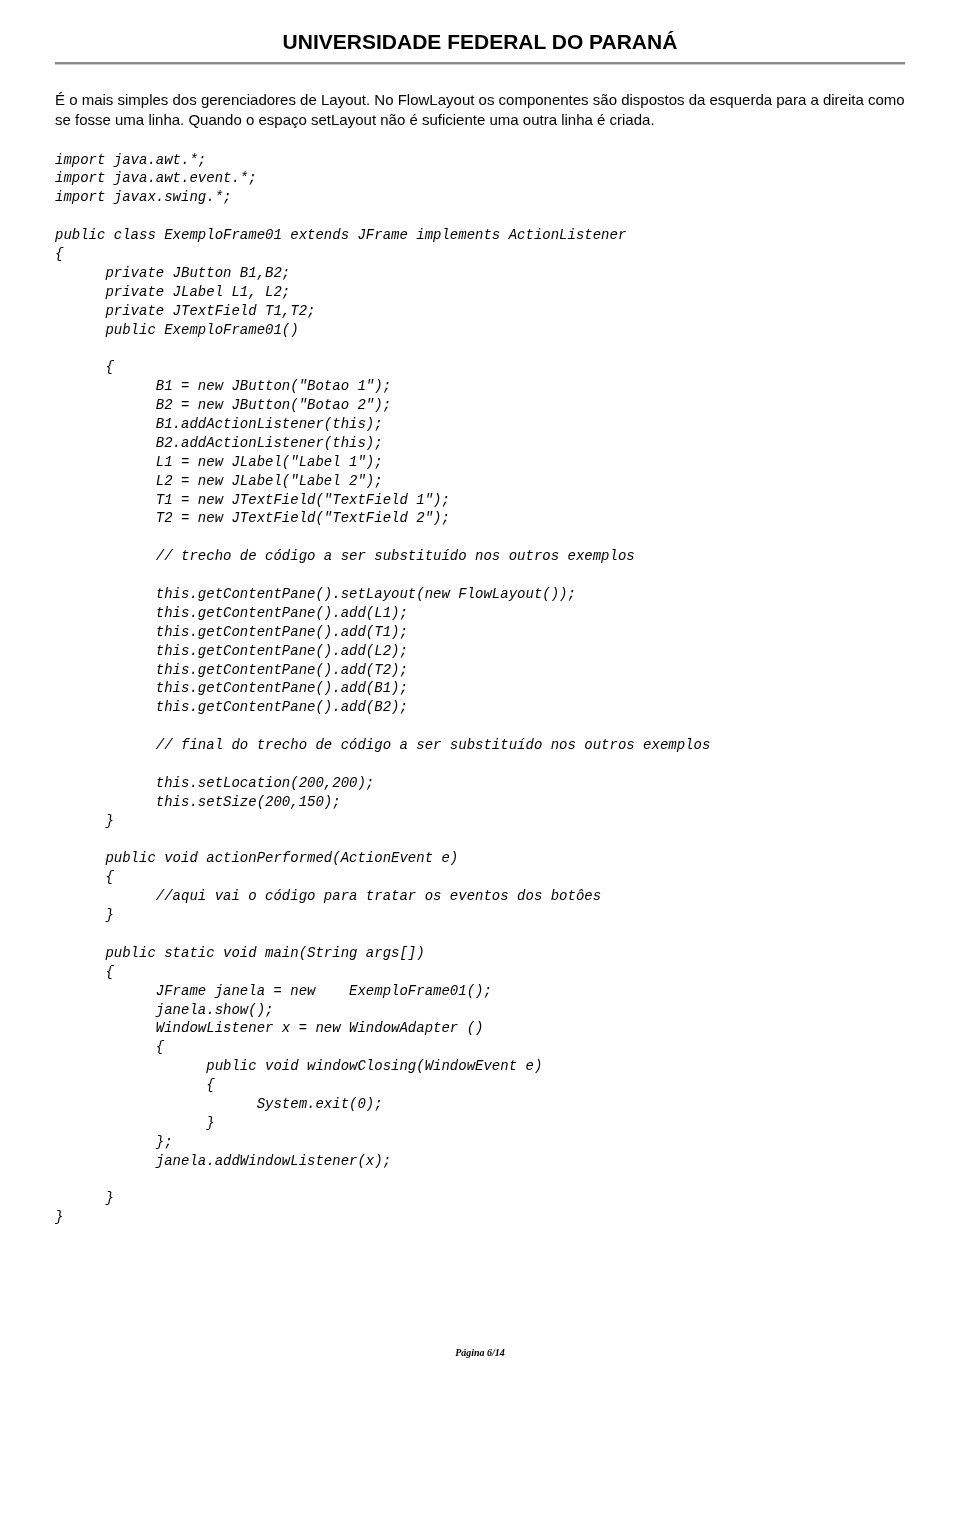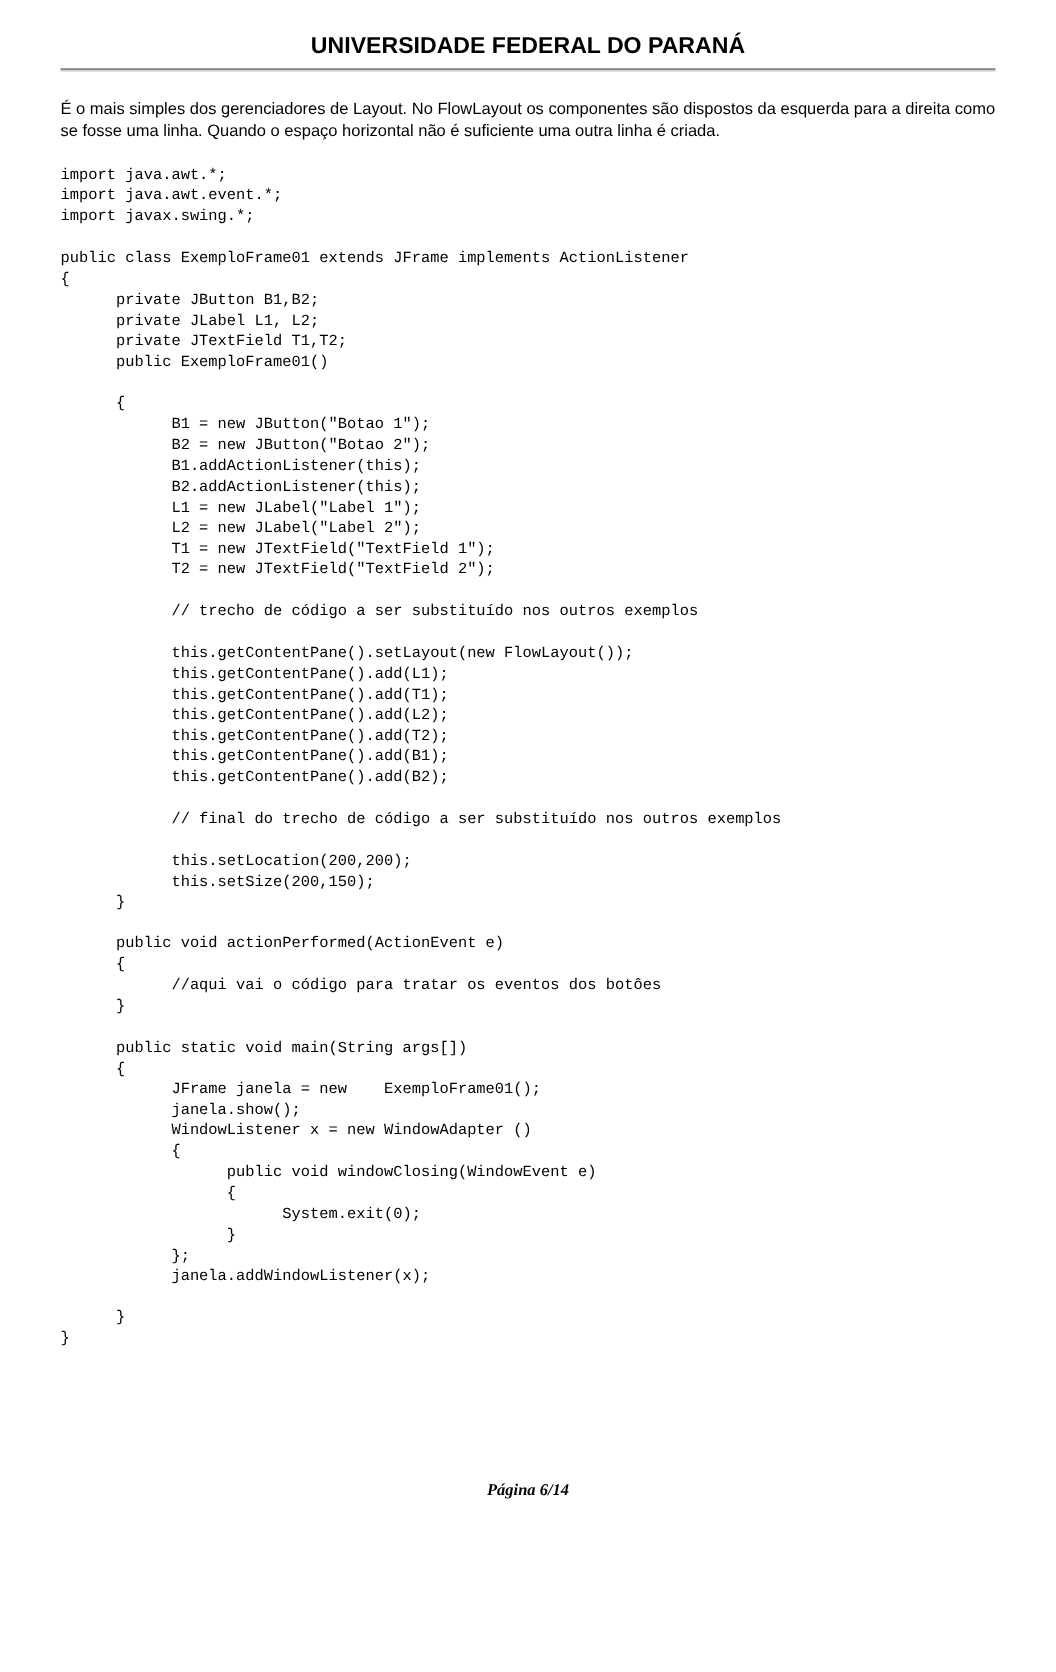--- a/index.html
+++ b/index.html
@@ -28,37 +28,38 @@
     font-size: 15px;
     line-height: 1.35;
     margin-bottom: 20px;
   }
   .code-block {
     font-family: "Courier New", Courier, monospace;
     font-size: 14px;
     white-space: pre;
     line-height: 1.35;
     margin-bottom: 20px;
+    font-style: italic;
   }
   .footer {
     text-align: center;
     font-style: italic;
     font-weight: bold;
-    font-size: 15px;
+    font-size: 10px;
     margin-top: 120px;
     font-family: "Times New Roman", Times, serif;
   }
 </style>
 </head>
 <body>
 
 <div class="header-title">UNIVERSIDADE FEDERAL DO PARANÁ</div>
 <hr class="header-line">
 
-<p class="intro-text">É o mais simples dos gerenciadores de Layout. No FlowLayout os componentes são dispostos da esquerda para a direita como se fosse uma linha. Quando o espaço horizontal não é suficiente uma outra linha é criada.</p>
+<p class="intro-text">É o mais simples dos gerenciadores de Layout. No FlowLayout os componentes são dispostos da esquerda para a direita como se fosse uma linha. Quando o espaço setLayout não é suficiente uma outra linha é criada.</p>
 
 <div class="code-block">import java.awt.*;
 import java.awt.event.*;
 import javax.swing.*;
 
 public class ExemploFrame01 extends JFrame implements ActionListener
 {
       private JButton B1,B2;
       private JLabel L1, L2;
       private JTextField T1,T2;

